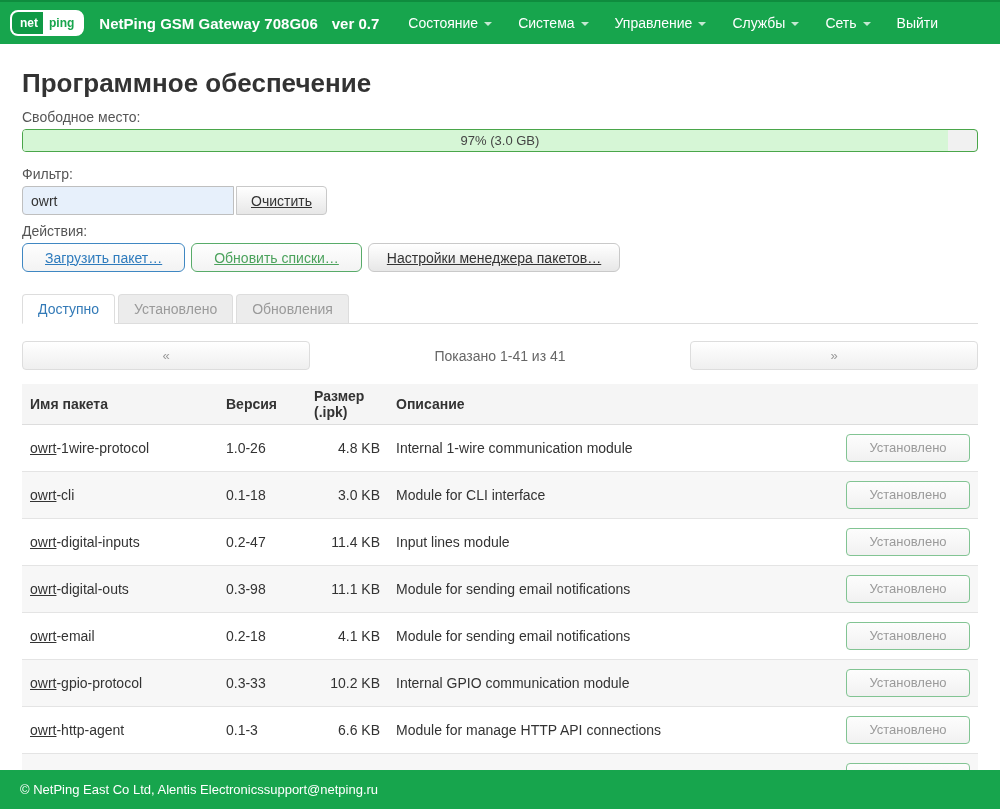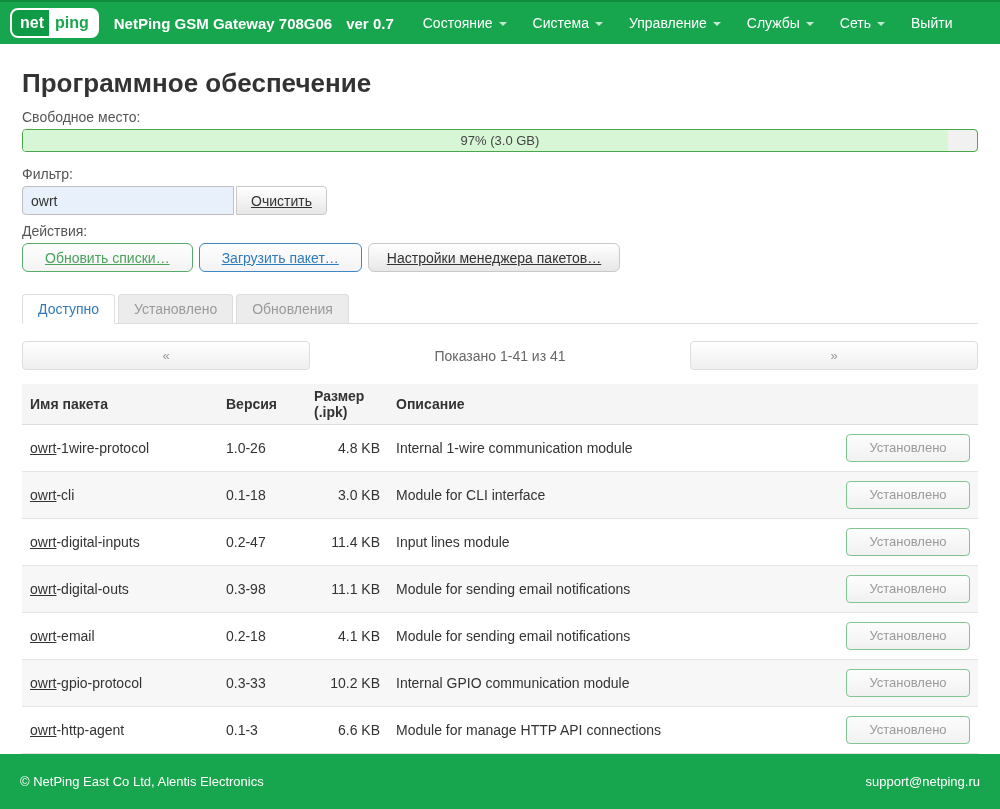--- a/index.html
+++ b/index.html
@@ -8,21 +8,21 @@
     width:1000px; height:809px; overflow:hidden; position:relative;
     font-family:"Liberation Sans", sans-serif; background:#fff; color:#333;
   }
   
   .topbar {
     height:44px; background:#17a54d; border-top:2px solid #0f8c3e;
     display:flex; align-items:center; padding:0 10px;
   }
   .logo {
     display:flex; align-items:stretch; border:2px solid #fff; border-radius:8px;
-    overflow:hidden; font-weight:bold; font-size:16px; line-height:1; background:#fff;
+    overflow:hidden; font-weight:bold; font-size:12px; line-height:1; background:#fff;
     flex:0 0 auto;
   }
   .logo .net { background:#0f9a45; color:#fff; padding:5px 5px 5px 8px; border-right:2px solid #fff; }
   .logo .ping { background:#fff; color:#17a54d; padding:5px 8px 5px 4px; }
   .brand { color:#fff; font-weight:bold; font-size:15px; margin-left:15px; white-space:nowrap; }
   .brand .ver { margin-left:14px; }
   .mainnav { display:flex; margin-left:16px; }
   .mainnav a {
     color:#fff; font-size:14px; text-decoration:none; padding:6px 13px;
     display:flex; align-items:center; gap:6px; white-space:nowrap; cursor:pointer;
@@ -109,23 +109,23 @@
   td.act { text-align:right; padding-right:4px; }
   .u { text-decoration:underline; }
   .row-btn {
     width:124px; height:28px; border:1px solid #82c493; border-radius:4px;
     background:linear-gradient(#fdfdfd,#f1f1f1); color:#9a9a9a; font-size:13px; cursor:pointer;
     font-family:"Liberation Sans", sans-serif;
   }
   .row-btn.update { color:#2f9e51; }
   
   .footer {
-    position:absolute; left:0; bottom:0; width:1000px; height:55px;
+    position:absolute; left:0; bottom:0; width:1000px; height:39px;
     background:#17a54d; color:#fff; font-size:13px;
-    display:flex; align-items:center; justify-content:space-between; padding:0 20px;
+    display:flex; align-items:center; justify-content:flex-start; padding:0 20px;
   }
 </style>
 </head>
 <body>
 
 <div class="topbar">
   <div class="logo">
     <span class="net">net</span>
     <span class="ping">ping</span>
   </div>
@@ -173,22 +173,22 @@
       <div class="field-label">Фильтр:</div>
       <div class="input-group">
         <input class="tbox filter" value="owrt" style="">
         <button class="btn attached">Очистить</button>
       </div>
     </div>
   </div>
 
   <div class="field-label">Действия:</div>
   <div class="actions-bar">
+    <button class="btn outline-blue">Загрузить пакет…</button>
     <button class="btn outline-green">Обновить списки…</button>
-    <button class="btn outline-blue">Загрузить пакет…</button>
     <button class="btn default-gray">Настройки менеджера пакетов…</button>
   </div>
 
   <div class="tabs">
     <div class="tab active">Доступно</div>
     <div class="tab inactive">Установлено</div>
     <div class="tab inactive">Обновления</div>
   </div>
 
   <div class="pager">

